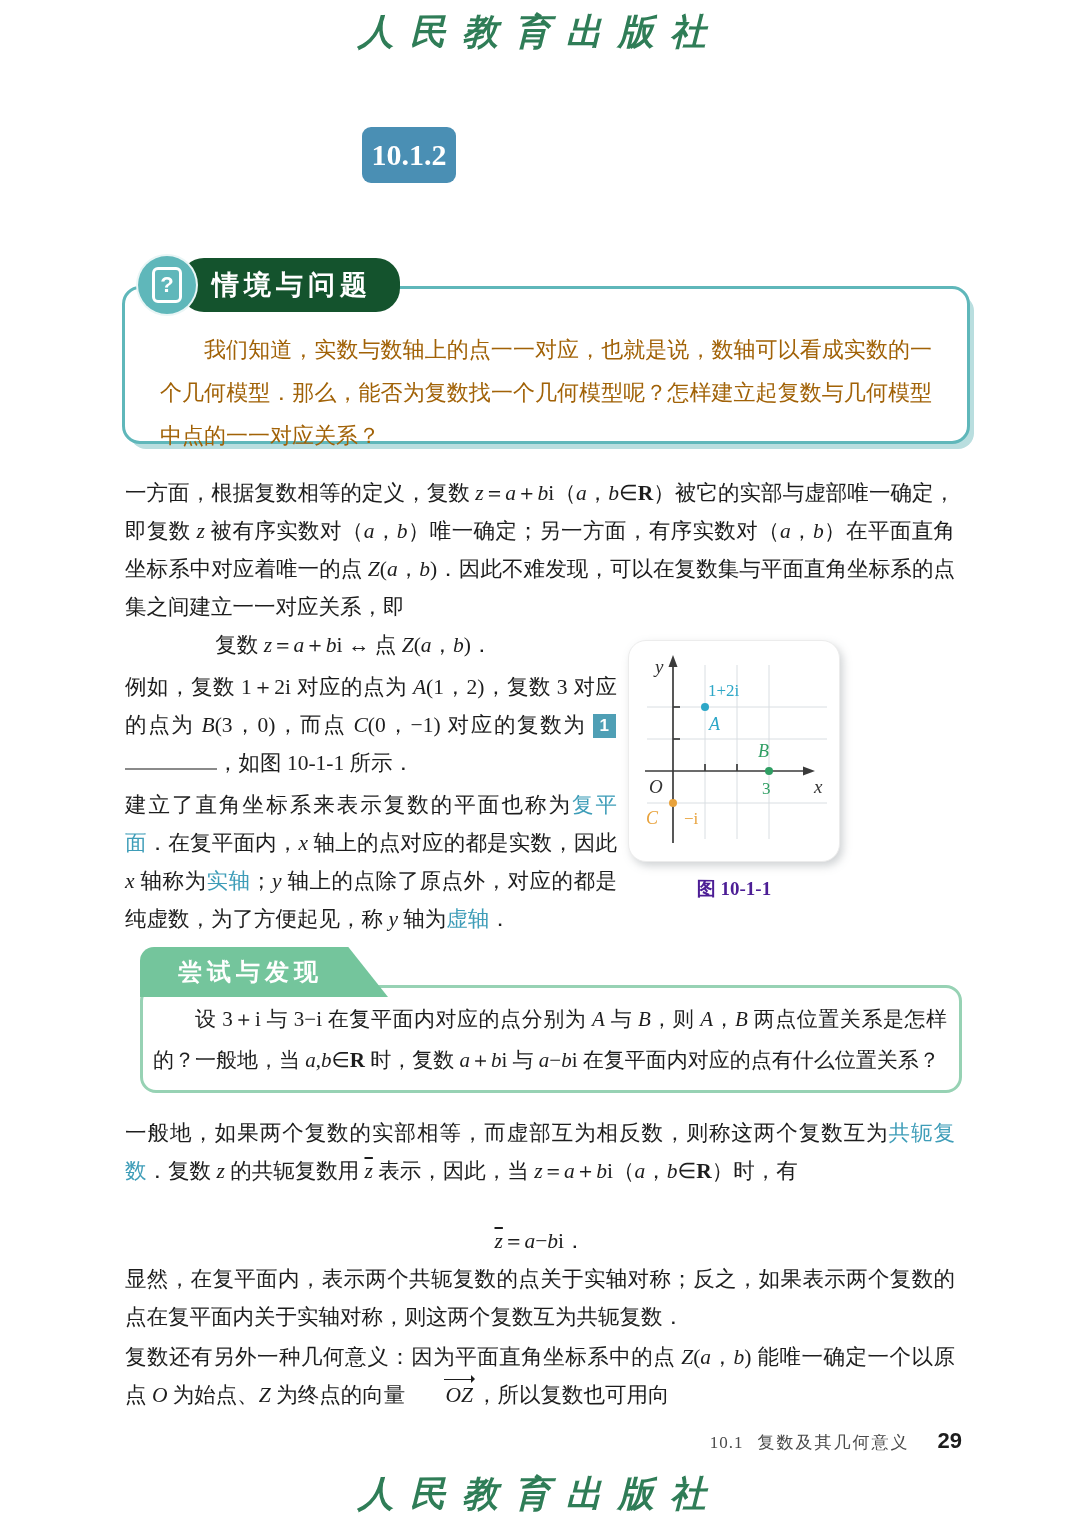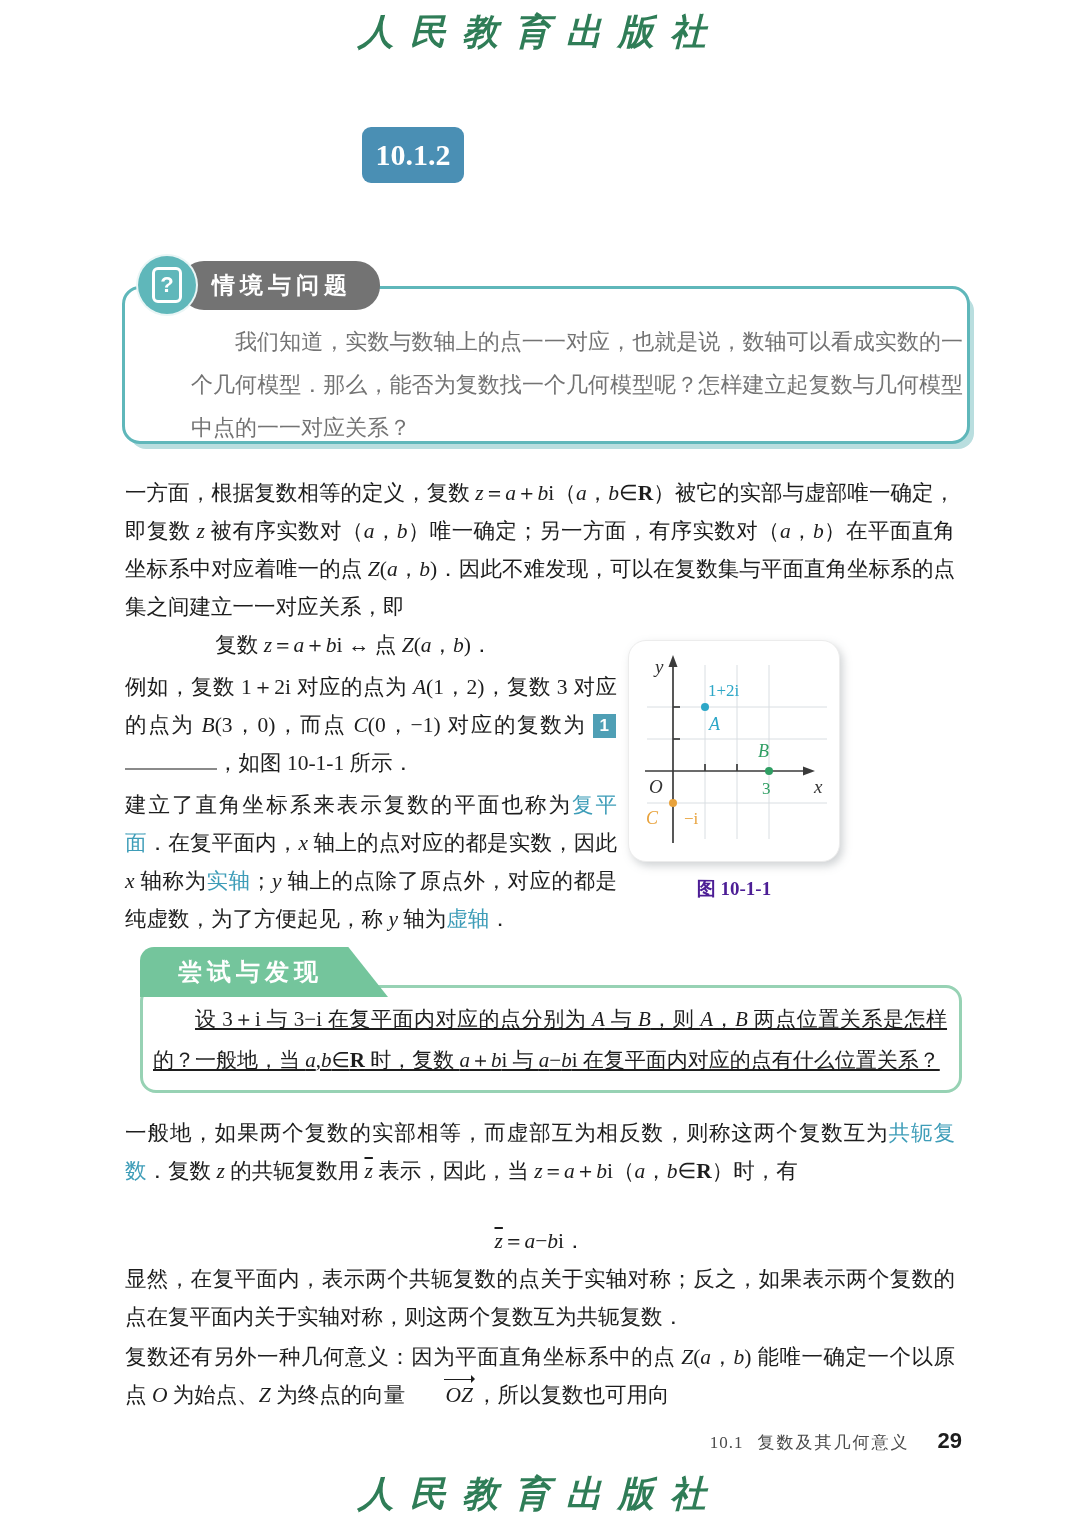--- a/index.html
+++ b/index.html
@@ -12,39 +12,39 @@
         font-family:"DejaVu Serif",serif;font-style:italic;font-weight:bold;
         font-size:36px;letter-spacing:16px;}
   .logo.top{top:8px;}
   .logo.bottom{top:1470px;}
 
   
   .hbar{position:absolute;left:420px;top:136px;width:316px;height:45px;background:#d9e8f2;
         border-radius:8px;display:flex;align-items:center;padding-left:78px;}
   .hbar .htitle{font-family:"Liberation Sans",sans-serif;font-weight:bold;font-size:29px;
         color:#1c1c1c;letter-spacing:4px;}
-  .hnum{position:absolute;left:362px;top:127px;width:102px;height:56px;background:#4a8fb4;
+  .hnum{position:absolute;left:362px;top:127px;width:94px;height:56px;background:#4a8fb4;
         border-radius:9px;color:#fff;display:flex;align-items:center;justify-content:center;
         font-weight:bold;font-size:30px;z-index:2;}
 
   
   .sit-box{position:absolute;left:122px;top:286px;width:848px;height:158px;background:#fff;
         border:3px solid #5fb7ba;border-radius:18px;
         box-shadow:6px 7px 0 -2px #b9dedf;}
   .sit-tab{position:absolute;left:138px;top:256px;height:58px;display:flex;align-items:center;z-index:3;}
   .sit-icon{width:58px;height:58px;border-radius:50%;background:#5fb7ba;display:flex;
         align-items:center;justify-content:center;z-index:4;box-shadow:0 0 0 2px #eaf6f6;}
   .sit-icon .qbook{width:30px;height:36px;border:3px solid #fff;border-radius:6px;display:flex;
         align-items:center;justify-content:center;color:#fff;font-family:"Liberation Sans",sans-serif;
         font-weight:bold;font-size:22px;}
-  .sit-pill{margin-left:-16px;background:#737373;color:#fff;border-radius:24px;
-        font-family:Liberation Serif, serif;font-weight:bold;font-size:23px;letter-spacing:5px;
+  .sit-pill{margin-left:-16px;background:#14532d;color:#fff;border-radius:24px;
+        font-family:Liberation Serif, serif;font-weight:bold;font-size:27px;letter-spacing:5px;
         padding:9px 28px 9px 32px;}
-  .sit-text{position:absolute;left:160px;top:320px;width:772px;font-size:22px;line-height:43px;
-        color:#737373;text-indent:2em;text-align:justify;margin-left:31px;}
+  .sit-text{position:absolute;left:160px;top:328px;width:772px;font-size:22px;line-height:43px;
+        color:#a16207;text-indent:2em;text-align:justify;}
 
   
   .bodytext{position:absolute;left:125px;width:830px;font-size:21.5px;line-height:38px;
         color:#1d1d1d;text-align:justify;}
   .narrow{width:492px;}
   .formula{position:absolute;left:125px;width:830px;font-size:21.5px;line-height:38px;color:#1d1d1d;}
   .formula.ind{text-indent:4.2em;}
   .formula.center{text-align:center;}
 
   .m{font-style:italic;}
@@ -69,21 +69,21 @@
 
   
   .try-box{position:absolute;left:140px;top:985px;width:822px;height:108px;background:#fff;
         border:3px solid #97d2b4;border-radius:16px;}
   .try-tab{position:absolute;left:140px;top:947px;width:248px;height:50px;background:#74c59c;
         border-radius:14px 4px 0 0;clip-path:polygon(0 0,84% 0,100% 100%,0 100%);
         display:flex;align-items:center;z-index:3;}
   .try-tab span{color:#fff;font-family:"Liberation Sans",sans-serif;font-weight:bold;font-size:24px;
         letter-spacing:5px;padding-left:38px;}
   .try-text{position:absolute;left:153px;top:999px;width:794px;font-size:21px;line-height:41px;
-        color:#1e1e1e;text-indent:2em;text-align:justify;text-decoration:underline;}
+        color:#1e1e1e;text-indent:2em;text-align:justify;}
 
   
   .footer{position:absolute;left:125px;top:1428px;width:837px;text-align:right;color:#4a4a4a;}
   .footer .fsec{font-size:17px;letter-spacing:1px;}
   .footer .ftitle{font-size:17px;letter-spacing:2px;margin-left:14px;}
   .footer .fpage{font-family:"Liberation Sans",sans-serif;font-weight:bold;font-size:22px;
         color:#1d1d1d;margin-left:28px;}
 
   svg text{font-family:"Liberation Serif",serif;}
 </style>

